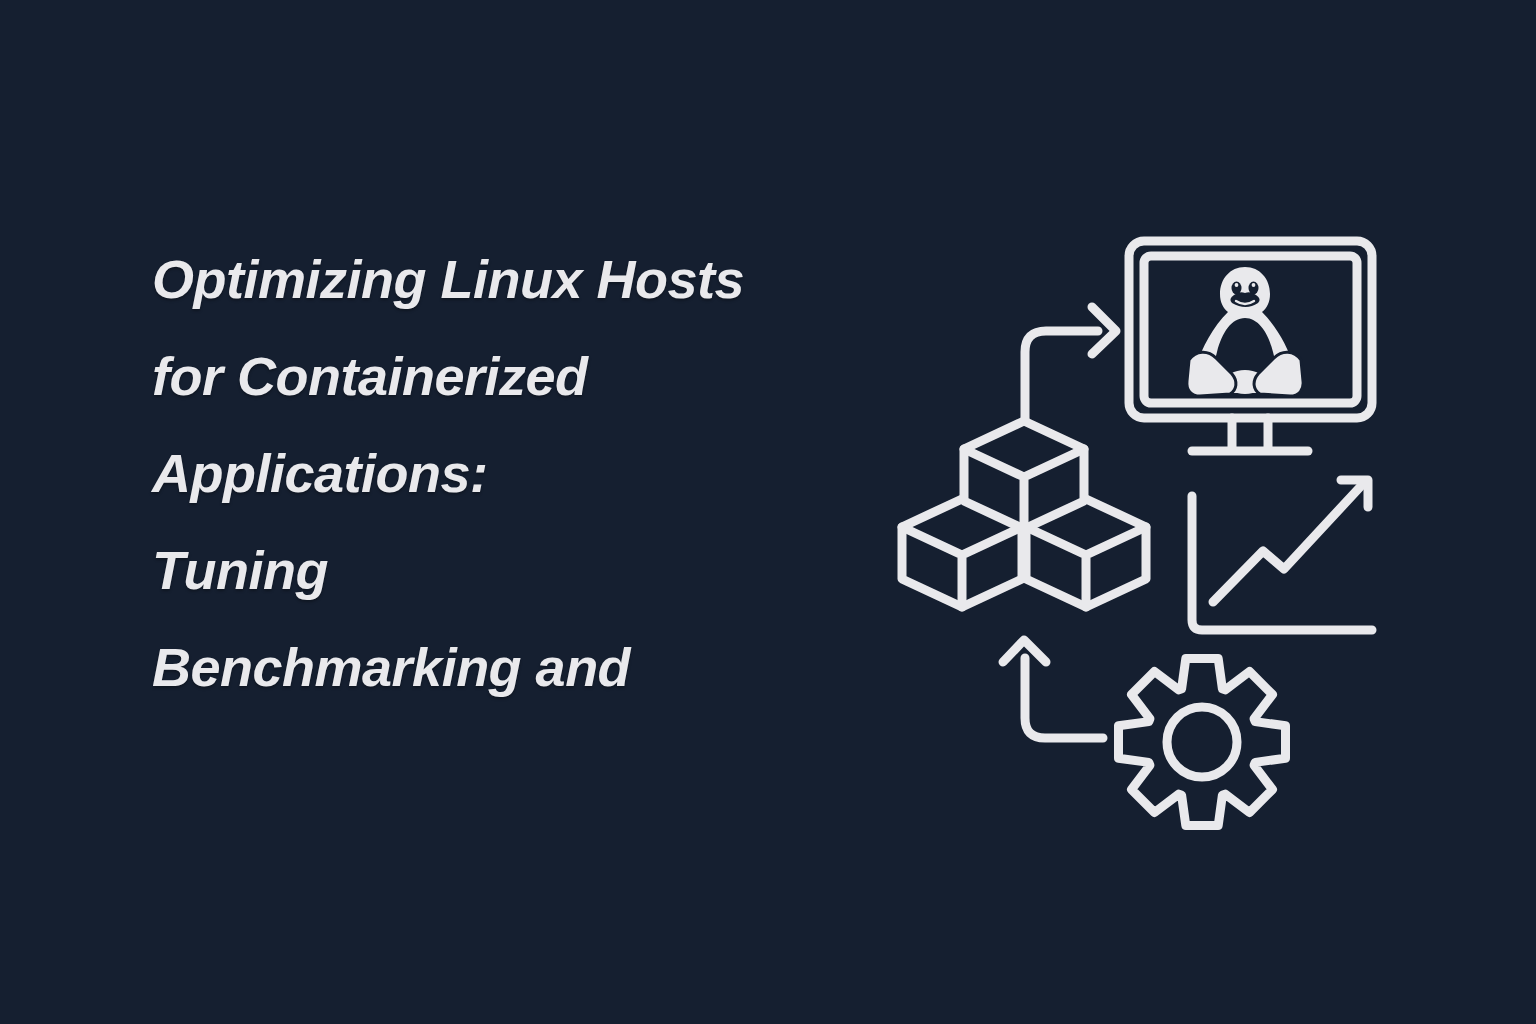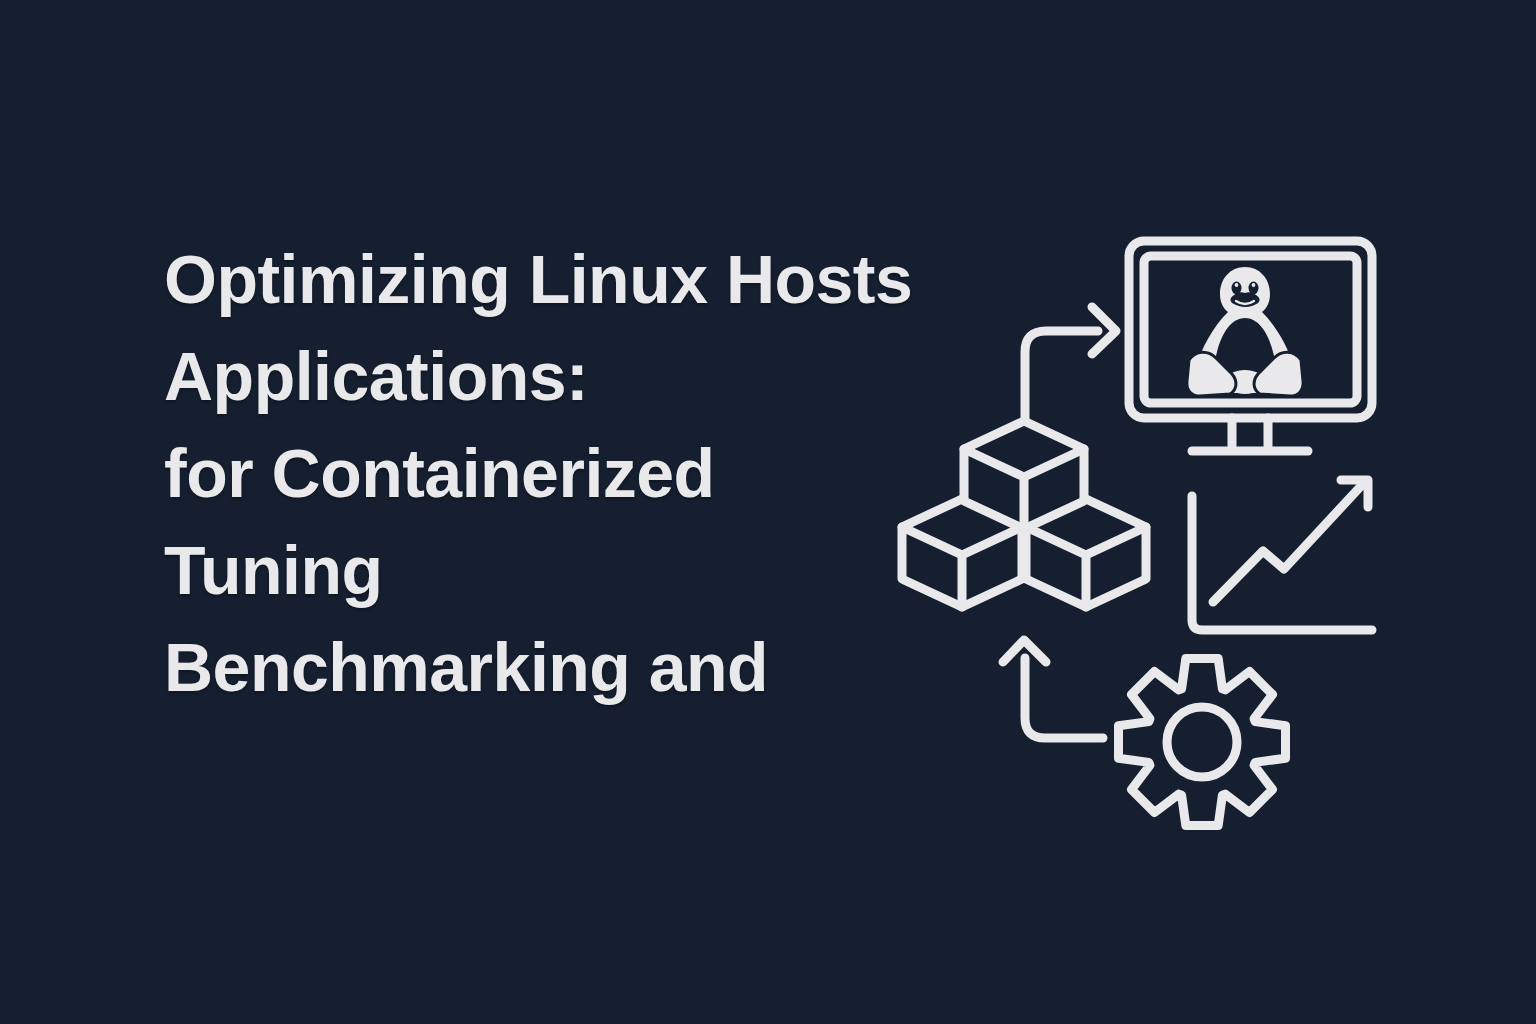--- a/index.html
+++ b/index.html
@@ -5,28 +5,29 @@
   html,body{margin:0;padding:0;}
   .canvas{
     position:relative;
     width:1536px;height:1024px;
     background:#151F30;
     overflow:hidden;
     font-family:"Liberation Sans","DejaVu Sans",sans-serif;
   }
   .title-block{
     position:absolute;
-    left:164px; top:231px;
+    left:152px; top:231px;
     width:860px;
     color:#E9E9EC;
-    font-size:68px;
+    font-size:54px;
     font-weight:700;
     line-height:97px;
     letter-spacing:-0.5px;
     text-shadow:0 2px 3px rgba(0,0,0,0.30);
+    font-style:italic;
   }
   .title-line{white-space:nowrap;}
   .illustration{
     position:absolute;
     left:0; top:0;
     width:1536px; height:1024px;
   }
   .stroke{
     fill:none;
     stroke:#E9E9EC;
@@ -45,22 +46,22 @@
   .fill-bg{fill:#151F30;stroke:none;}
   .seam{fill:#E9E9EC;stroke:#151F30;stroke-width:3;stroke-linejoin:round;}
 </style>
 </head>
 <body>
 
 <div class="canvas">
 
   <div class="title-block">
     <div class="title-line">Optimizing Linux Hosts</div>
+    <div class="title-line">for Containerized</div>
     <div class="title-line">Applications:</div>
-    <div class="title-line">for Containerized</div>
     <div class="title-line">Tuning</div>
     <div class="title-line">Benchmarking and</div>
   </div>
 
   <svg class="illustration" viewBox="0 0 1536 1024" xmlns="http://www.w3.org/2000/svg">
 
     <g>
       <rect class="stroke" x="1129" y="241" width="243" height="177" rx="15"></rect>
       <rect class="stroke" x="1144" y="256" width="213" height="147" rx="7" stroke-width="7"></rect>
 

